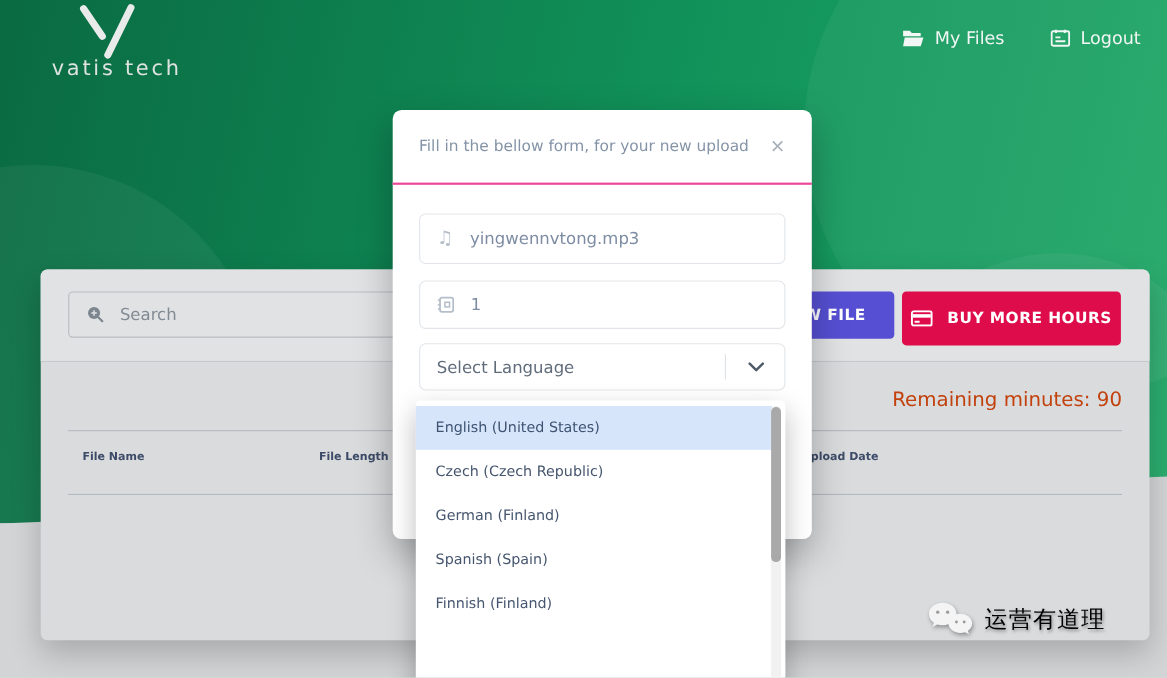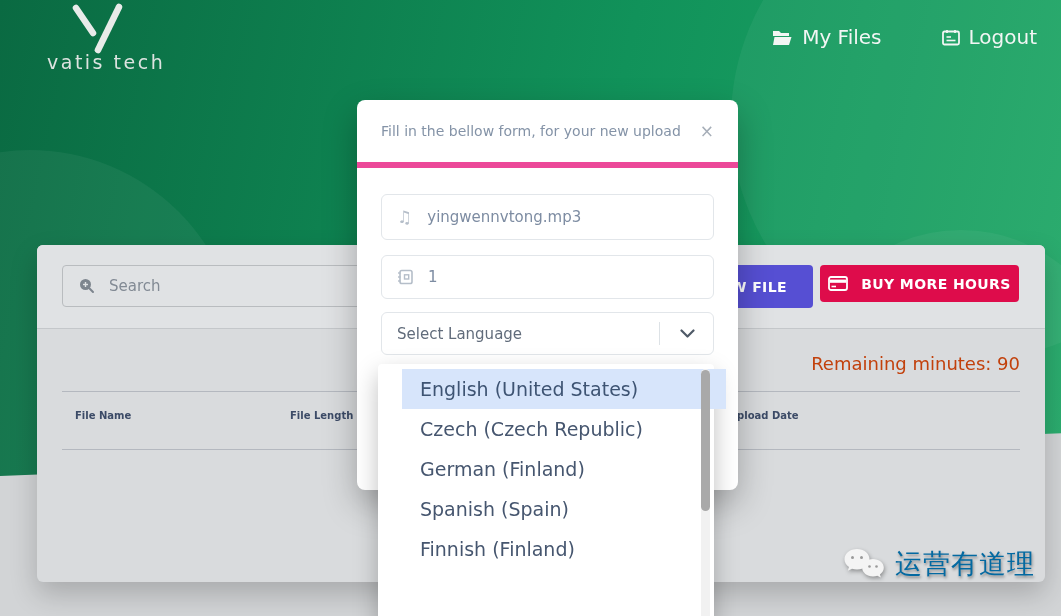--- a/index.html
+++ b/index.html
@@ -24,22 +24,22 @@
   
   .logo { position:absolute; left:45px; top:2px; width:160px; height:78px; }
   .logo svg { position:absolute; left:24px; top:1px; }
   .logo-text {
     position:absolute; left:2px; top:49px; color:#dde3e0;
     font-size:19px; letter-spacing:2.5px;
   }
 
   
   .nav-right {
-    position:absolute; top:25px; right:24px; display:flex; gap:60px;
-    color:#f2f6f4; font-size:20px; align-items:center;
+    position:absolute; top:25px; right:24px; display:flex; gap:42px;
+    color:#f2f6f4; font-size:16px; align-items:center;
   }
   .nav-item { display:flex; align-items:center; gap:9px; cursor:pointer; }
 
   
   .panel {
     position:absolute; left:37px; top:245px; width:1008px; height:337px;
     background:#d9dbdd; border-radius:6px;
     box-shadow:0 12px 28px rgba(0,0,0,0.20);
   }
   .search-band {
@@ -61,42 +61,42 @@
   .search-box input::placeholder { color:#828a94; }
 
   .btn { border:none; border-radius:4px; color:#fff; font-weight:bold;
          font-size:14px; cursor:pointer; display:flex; align-items:center;
          font-family:inherit; letter-spacing:0.4px; }
   .btn-new {
     position:absolute; left:603px; top:20px; width:173px; height:43px;
     background:#564fd3; justify-content:flex-end; padding-right:26px;
   }
   .btn-buy {
-    position:absolute; left:783px; top:20px; width:199px; height:37px;
+    position:absolute; left:783px; top:20px; width:199px; height:49px;
     background:#de0c4b; justify-content:center; gap:13px;
   }
 
   .remaining {
     position:absolute; right:25px; top:108px;
     color:#c2410c; font-weight:normal; font-size:18px;
   }
   .hdivider { position:absolute; left:25px; right:25px; border-top:1px solid #b4b8bf; }
   .div1 { top:146px; } .div2 { top:204px; }
   .th { position:absolute; top:165px; color:#3c4b67; font-weight:bold; font-size:10px; }
   .th-name { left:38px; } .th-length { left:253px; } .th-date { left:692px; }
 
   
   .modal {
     position:absolute; left:357px; top:100px; width:381px; height:390px;
     background:#ffffff; border-radius:8px;
     box-shadow:0 14px 34px rgba(0,0,0,0.28);
   }
   .modal-header {
     height:68px; display:flex; align-items:center;
-    padding:0 24px; border-bottom:6px solid #ec4899;
+    padding:0 24px; border-bottom:2px solid #ec4899;
   }
   .modal-title { color:#8493a7; font-size:14px; }
   .modal-close { margin-left:auto; color:#a6aeb8; font-size:17px; cursor:pointer; }
 
   .field {
     position:absolute; left:24px; width:333px;
     border:1px solid #e2e6ea; border-radius:6px; background:#fff;
     display:flex; align-items:center; padding-left:15px; gap:15px;
   }
   .field input {
@@ -121,40 +121,40 @@
 
   
   .dropdown {
     position:absolute; left:378px; top:364px; width:336px; height:290px;
     background:#ffffff; border-radius:4px;
     box-shadow:0 10px 24px rgba(0,0,0,0.25);
     padding-top:5px; z-index:20;
   }
   .lang-item {
     height:40px; width:324px; display:flex; align-items:center;
-    padding-left:18px; font-size:19px; color:#46566f; cursor:pointer;margin-left:24px;
+    padding-left:18px; font-size:13px; color:#46566f; cursor:pointer;
   }
   .lang-item.selected { background:#d7e5fb; color:#3e5473; }
   .dd-track {
     position:absolute; right:4px; top:5px; bottom:6px; width:9px;
     background:#f1f1f1; border-radius:5px;
   }
   .dd-thumb {
     position:absolute; right:4px; top:6px; width:9px; height:141px;
     background:#a9a9a9; border-radius:5px; cursor:grab;
   }
 
   
   .watermark {
     position:absolute; left:843px; top:546px;
     display:flex; align-items:center; gap:10px; z-index:5;
   }
   .watermark svg { filter:drop-shadow(1px 2px 2px rgba(0,0,0,0.35)); }
   .wm-text {
-    color:#0369a1; font-size:27px; letter-spacing:1px;
+    color:#000000; font-size:21px; letter-spacing:1px;
     text-shadow:1px 2px 3px rgba(0,0,0,0.4);
   }
 </style>
 </head>
 <body>
 
 <div class="hero">
   <div class="blob blob1"></div>
   <div class="blob blob2"></div>
   <div class="blob blob3"></div>

